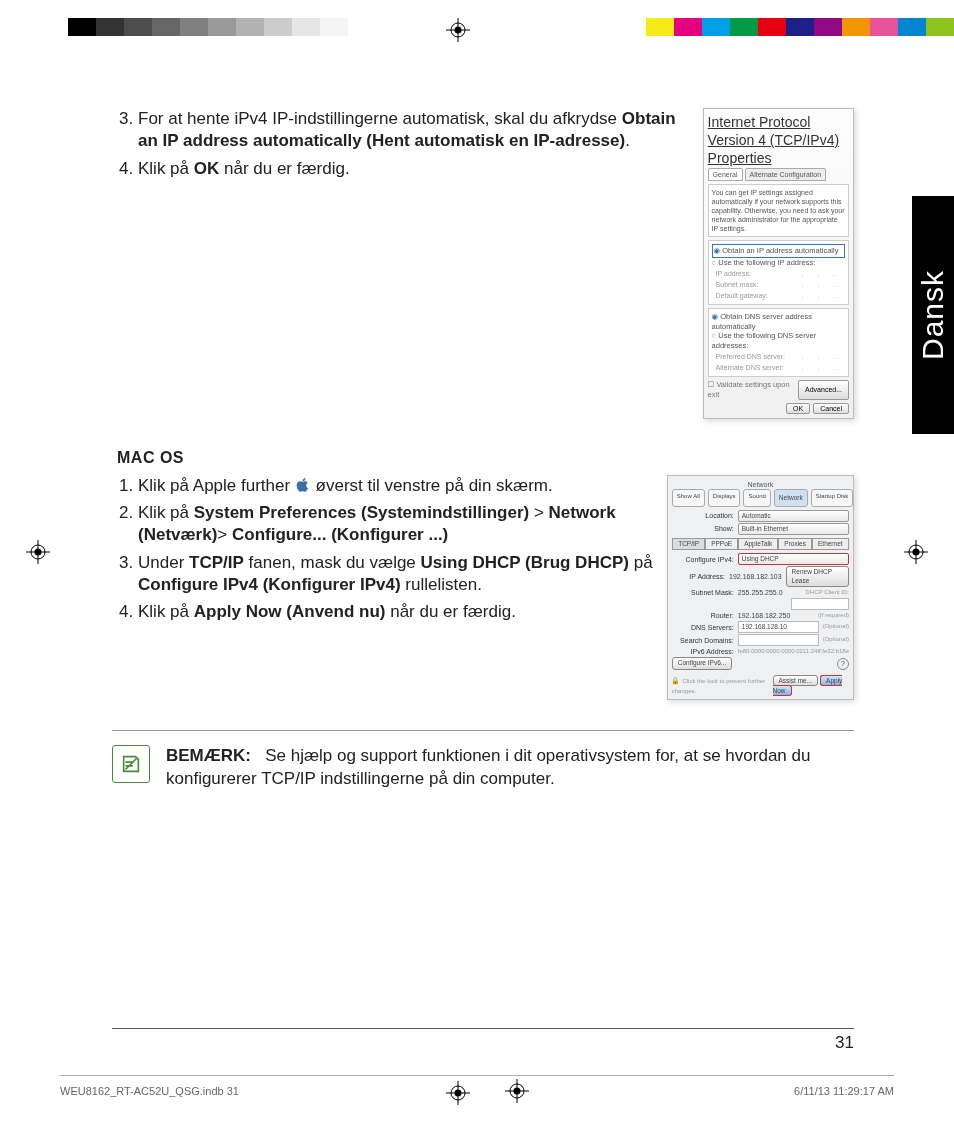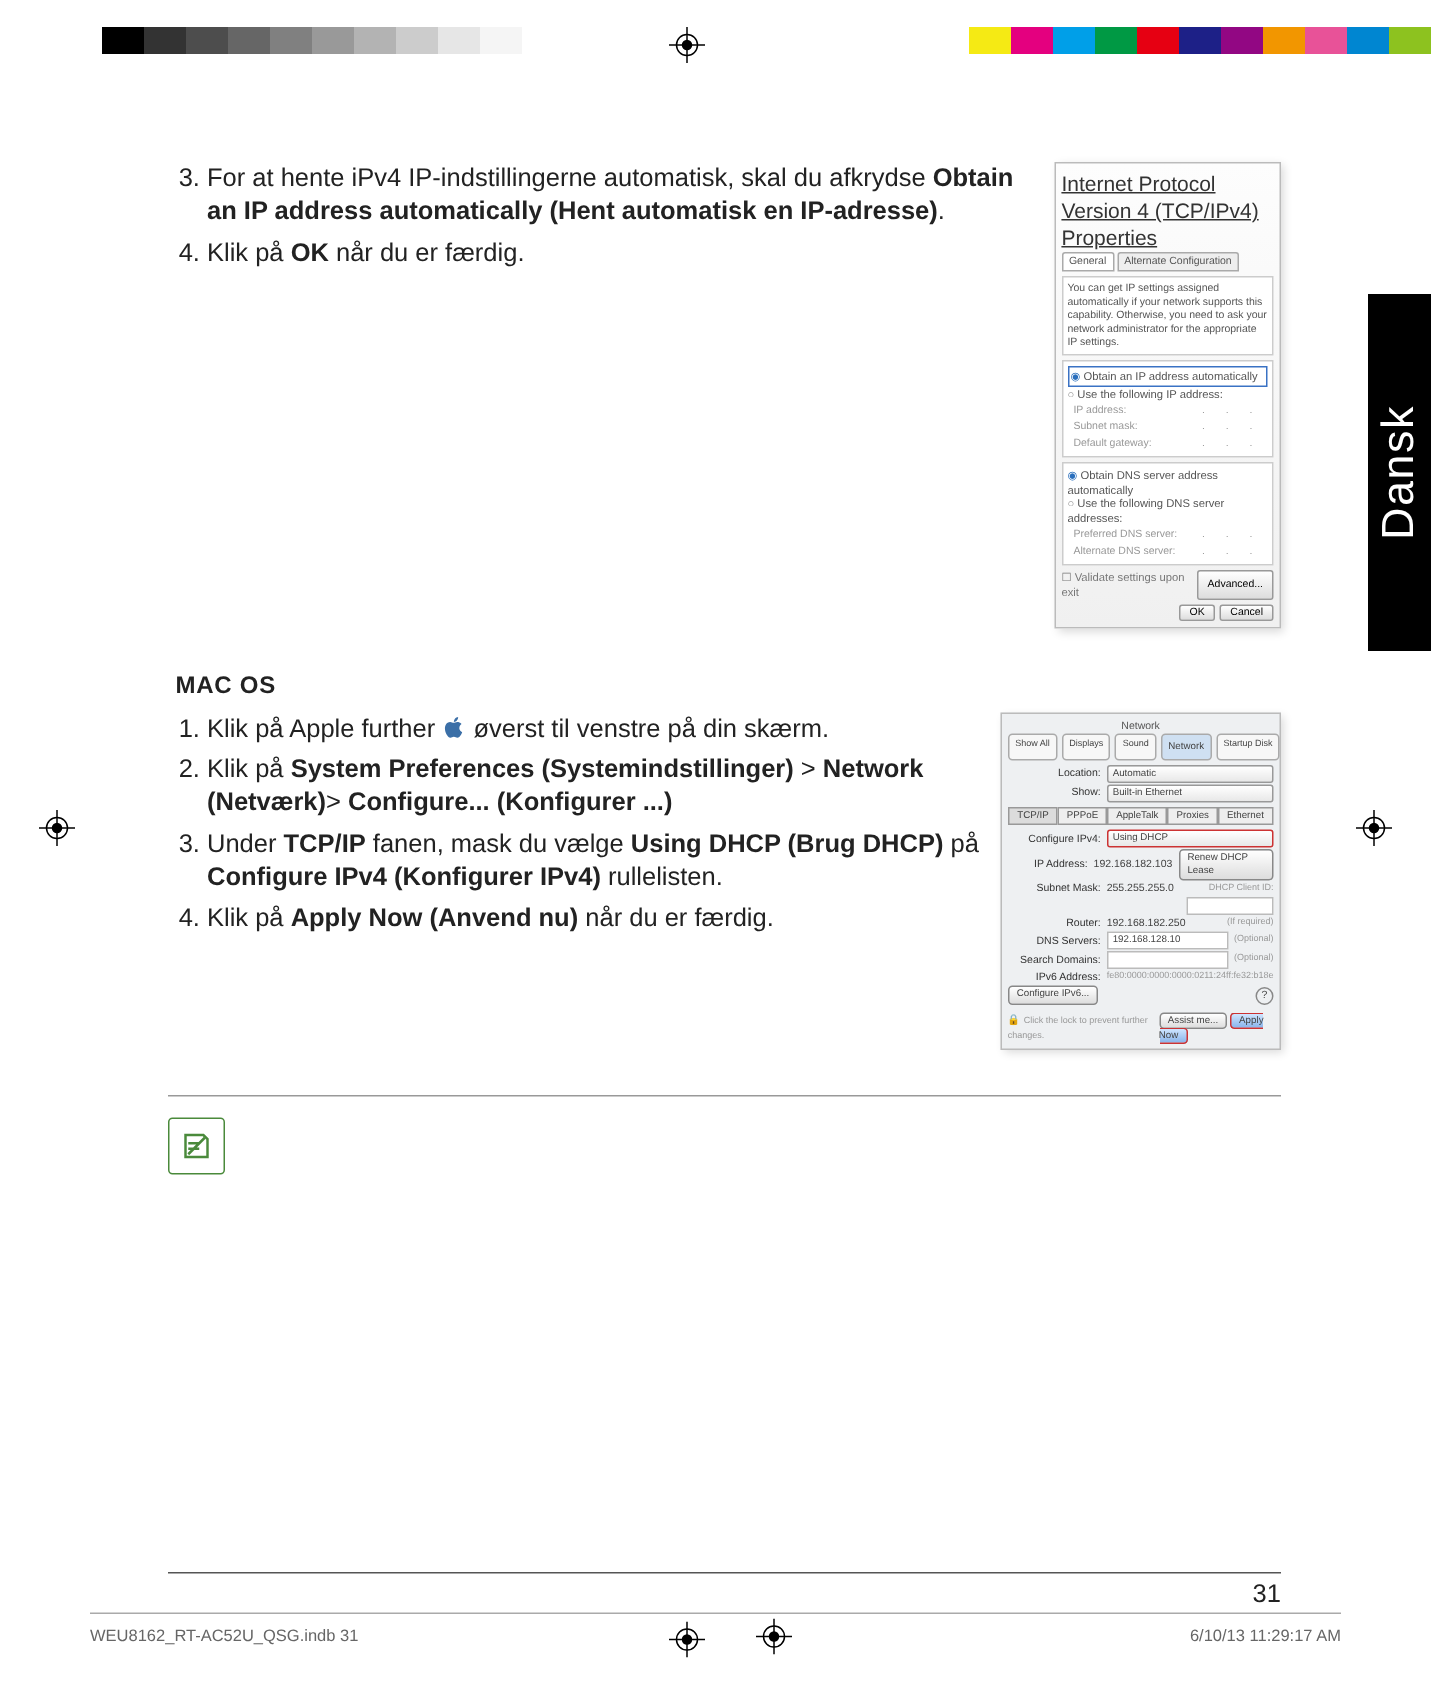--- a/index.html
+++ b/index.html
@@ -93,21 +93,21 @@
   .noterow{ display:flex; gap:16px; border-top:1px solid #999; padding-top:14px; margin-top:10px; align-items:flex-start;}
   .notetxt{ font-size:17px; line-height:1.35;}
   .langtab{
     position:absolute; right:0; top:196px;
     width:42px; height:238px; background:#000; color:#fff;
     display:flex; align-items:center; justify-content:center;
     font-size:30px; font-weight:400;
   }
   .langtab span{ transform: rotate(-90deg); letter-spacing:1px; }
   .pagefoot{
-    position:absolute; left:112px; bottom:50px; width:742px;
+    position:absolute; left:112px; bottom:70px; width:742px;
     border-top:1px solid #555; text-align:right; font-size:17px; padding-top:4px;
   }
   .printfoot{
     position:absolute; left:60px; right:60px; bottom:20px; top:auto;
     border-top:1px solid #aaa;
     display:flex; justify-content:space-between; align-items:center;
     font-size:11px; color:#666; padding-top:3px;
   }
   .appleicon{ width:16px; height:16px; display:inline-block; vertical-align:-2px;}
 </style>
@@ -336,30 +336,33 @@
     </div>
   </div>
 
   <div class="noterow">
     <div class="noteicon">
       <svg viewBox="0 0 24 24" width="22" height="22">
           <path fill="none" stroke="#4a8a3b" stroke-width="1.8" d="M4 4h13l3 3v13H4z"></path>
           <path fill="none" stroke="#4a8a3b" stroke-width="1.8" d="M6 18L18 6M6 14h8M6 10h8"></path>
         </svg>
     </div>
+    <div class="notetxt">
+      <span class="bold">BEMÆRK:</span>&nbsp;&nbsp;&nbsp;<span>Se hjælp og support funktionen i dit operativsystem for, at se hvordan du konfigurerer TCP/IP indstillingerne på din computer.</span>
+    </div>
   </div>
 
 </div>
 
 <div class="pagefoot">
   <span>31</span>
 </div>
 
 <div class="printfoot">
   <span>WEU8162_RT-AC52U_QSG.indb   31</span>
   <span class="regmark" style="position:static;"><svg viewBox="0 0 24 24" width="18" height="18">
         <circle cx="12" cy="12" r="7" fill="none" stroke="#000"></circle>
         <circle cx="12" cy="12" r="3.5" fill="#000"></circle>
         <line x1="12" y1="0" x2="12" y2="24" stroke="#000"></line>
         <line x1="0" y1="12" x2="24" y2="12" stroke="#000"></line>
       </svg></span>
-  <span>6/10/13   11:29:17 AM</span>
+  <span>6/11/13   11:29:17 AM</span>
 </div>
 
 </body></html>

